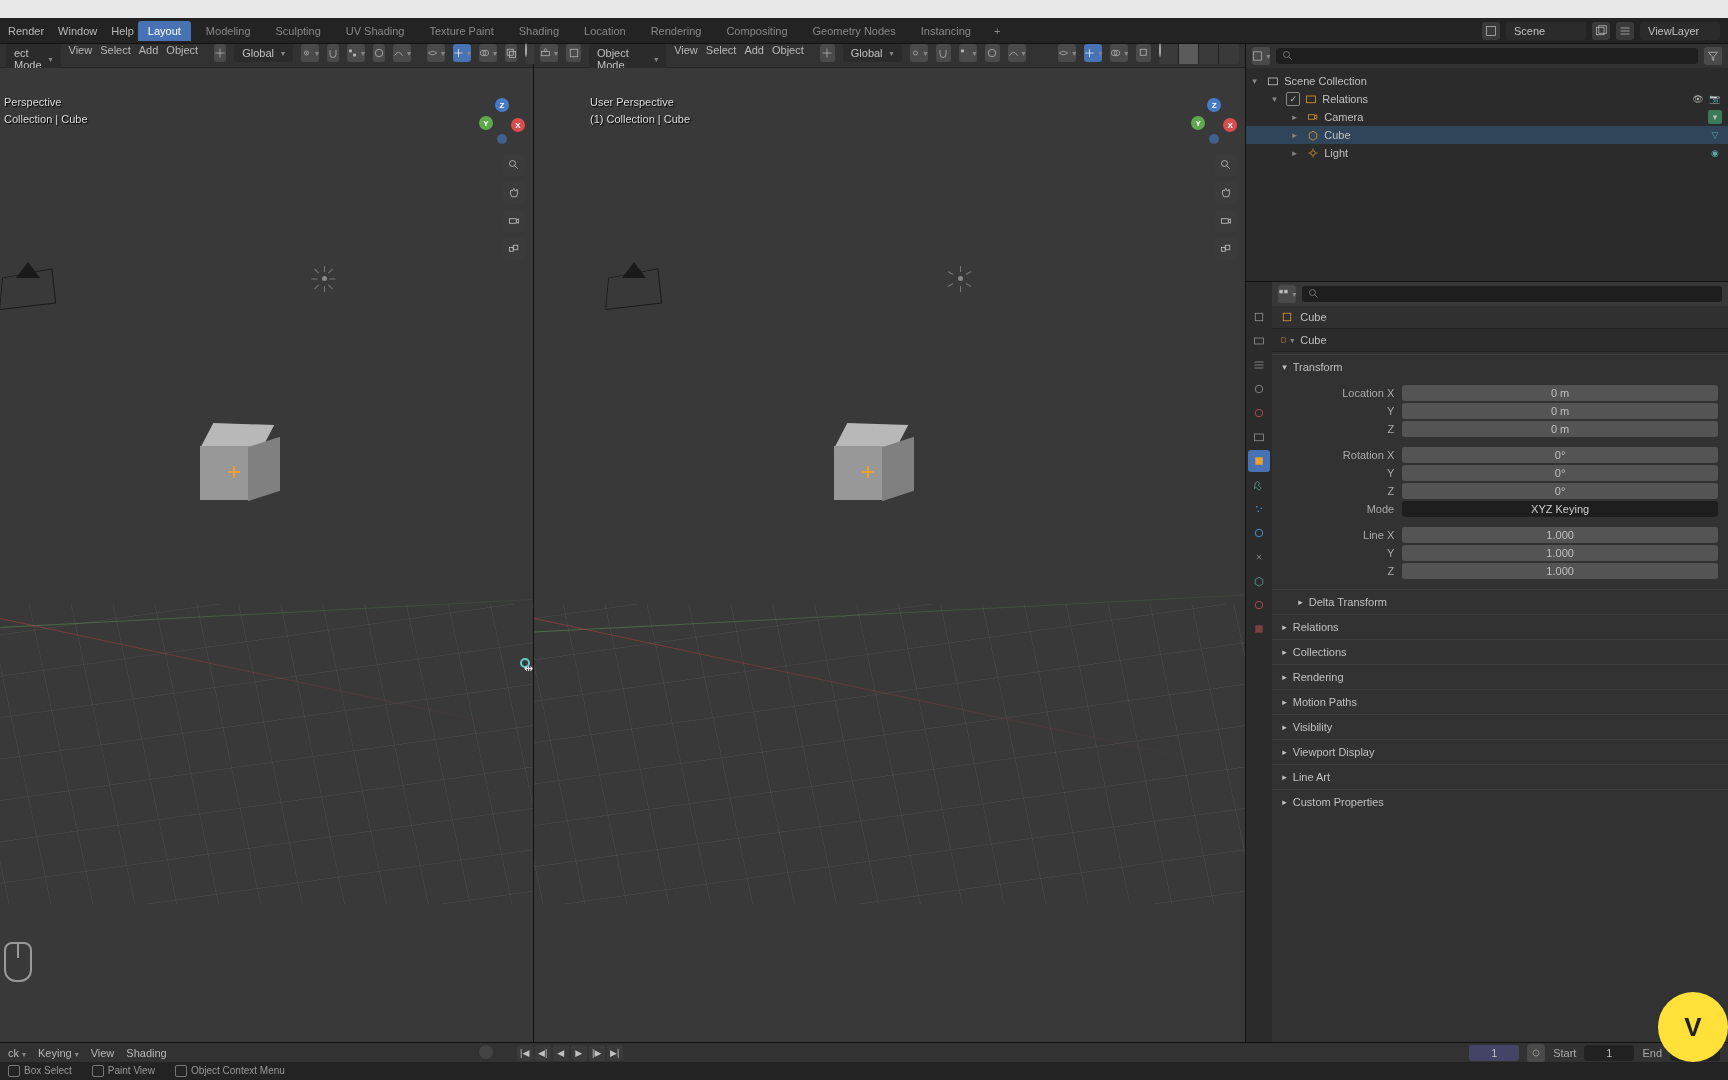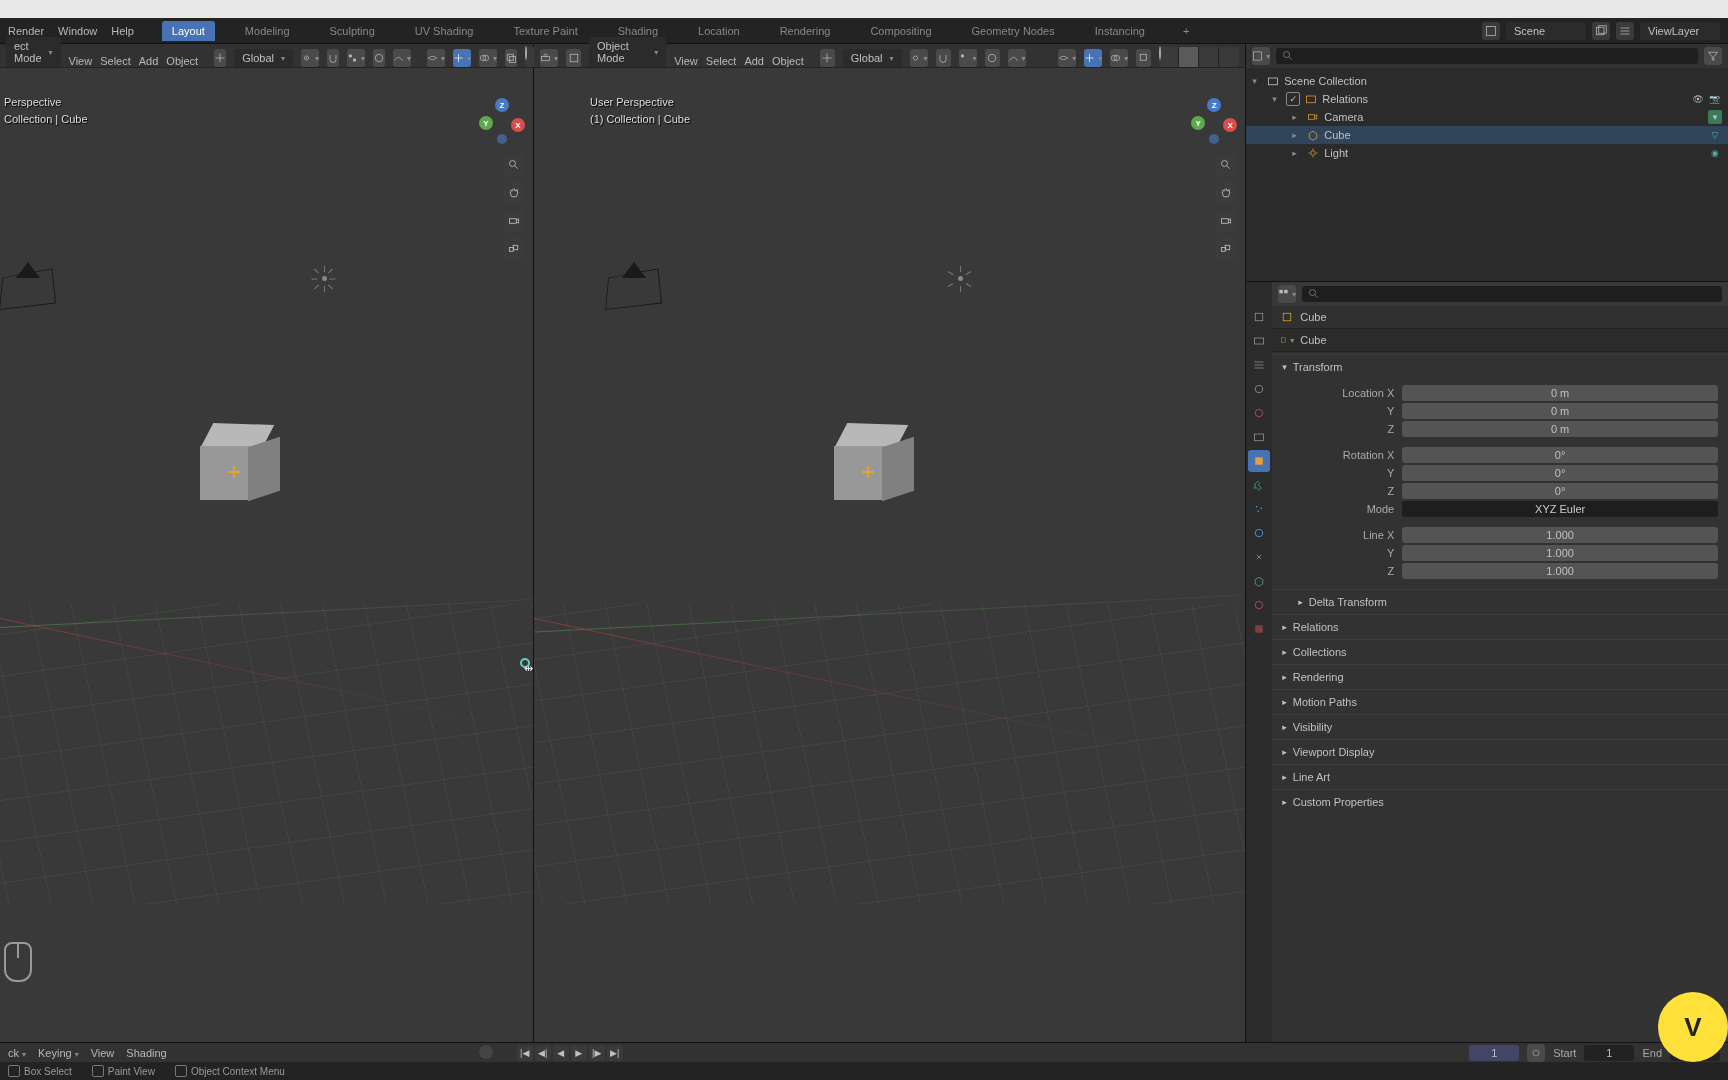--- a/index.html
+++ b/index.html
@@ -3,30 +3,30 @@
 <meta charset="utf-8">
 <style>
 * { margin: 0; padding: 0; box-sizing: border-box; font-family: -apple-system, BlinkMacSystemFont, "Segoe UI", sans-serif; }
 body { background: #1a1a1a; color: #c0c0c0; font-size: 11px; overflow: hidden; width: 1728px; height: 1080px; position: relative; }
 
 
 .top-menubar { height: 18px; background: #e8e8e8; position: absolute; top: 0; left: 0; right: 0; }
 .main-menus { position: absolute; top: 18px; left: 0; right: 0; height: 26px; background: #232323; display: flex; align-items: center; padding: 0 8px; border-bottom: 1px solid #111; }
 .menu-group { display: flex; gap: 14px; }
 .menu-item { color: #b8b8b8; cursor: pointer; font-size: 11px; }
-.workspace-tabs { display: flex; gap: 20px; margin-left: 28px; }
+.workspace-tabs { display: flex; gap: 5px; margin-left: 4px; }
 .ws-tab { padding: 4px 10px; color: #888; font-size: 11px; border-radius: 3px 3px 0 0; }
 .ws-tab.active { background: #4772b3; color: #fff; }
 .ws-add { padding: 4px 8px; color: #888; }
 .scene-controls { margin-left: auto; display: flex; align-items: center; gap: 6px; }
 .scene-btn { width: 18px; height: 18px; background: #3a3a3a; border-radius: 3px; display: flex; align-items: center; justify-content: center; }
 .scene-field { background: #2b2b2b; color: #c0c0c0; padding: 3px 8px; border-radius: 3px; font-size: 11px; min-width: 80px; }
 
 
-.vp-header { height: 24px; background: #323232; display: flex; align-items: flex-end; gap: 8px; padding: 0 6px; border-bottom: 1px solid #222; }
+.vp-header { height: 24px; background: #323232; display: flex; align-items: flex-start; gap: 8px; padding: 0 6px; border-bottom: 1px solid #222; }
 .hdr-icon { width: 18px; height: 18px; background: #4a4a4a; border-radius: 3px; display: flex; align-items: center; justify-content: center; }
 .hdr-dropdown { background: #2b2b2b; padding: 3px 8px; border-radius: 3px; font-size: 11px; display: flex; align-items: center; gap: 4px; }
 .hdr-menu { font-size: 11px; color: #b8b8b8; }
 .hdr-spacer { flex: 1; }
 .hdr-btn { width: 20px; height: 20px; background: #3a3a3a; border-radius: 3px; }
 .hdr-btn-group { display: flex; }
 .hdr-btn-group .hdr-btn { border-radius: 0; border-right: 1px solid #222; }
 .hdr-btn-group .hdr-btn:first-child { border-radius: 3px 0 0 3px; }
 .hdr-btn-group .hdr-btn:last-child { border-radius: 0 3px 3px 0; border-right: none; }
 .shading-sphere { width: 16px; height: 16px; border-radius: 50%; background: radial-gradient(circle at 35% 35%, #ccc, #555); }
@@ -133,21 +133,21 @@
 
 .timeline { position: absolute; bottom: 18px; left: 0; right: 0; height: 20px; background: #323232; display: flex; align-items: center; padding: 0 8px; gap: 12px; border-top: 1px solid #111; }
 .tl-controls { display: flex; gap: 2px; margin-left: 300px; }
 .tl-btn { width: 16px; height: 16px; display: flex; align-items: center; justify-content: center; background: #3a3a3a; border-radius: 2px; font-size: 9px; }
 .tl-fields { margin-left: auto; display: flex; gap: 8px; align-items: center; }
 .tl-num { background: #222; padding: 2px 10px; border-radius: 3px; min-width: 50px; text-align: center; }
 .tl-label { color: #aaa; }
 
 
 .statusbar { position: absolute; bottom: 0; left: 0; right: 0; height: 18px; background: #232323; display: flex; align-items: center; padding: 0 8px; gap: 20px; font-size: 10px; color: #999; }
-.sb-item { display: flex; align-items: center; gap: 4px; }
+.sb-item { display: flex; align-items: flex-start; gap: 4px; }
 .sb-icon { width: 12px; height: 12px; border: 1px solid #777; border-radius: 2px; }
 
 
 .watermark { position: absolute; bottom: 18px; right: 0; width: 70px; height: 70px; border-radius: 50%; background: #ffe13a; overflow: hidden; display: flex; align-items: center; justify-content: center; font-size: 26px; font-weight: bold; color: #222; }
 
 svg.ico { width: 12px; height: 12px; }
 .caret::after { content: "▾"; font-size: 8px; margin-left: 3px; color: #888; }
 </style>
 </head>
 <body>
@@ -780,21 +780,21 @@
             <div class="field-row">
                 <span class="field-label">Y</span>
                 <span class="field-value">0°</span>
               </div>
             <div class="field-row">
                 <span class="field-label">Z</span>
                 <span class="field-value">0°</span>
               </div>
             <div class="field-row">
                 <span class="field-label">Mode</span>
-                <span class="field-value field-drop">XYZ Euler</span>
+                <span class="field-value field-drop">XYZ Keying</span>
               </div>
             <div style="height:6px"></div>
             <div class="field-row">
                 <span class="field-label">Line X</span>
                 <span class="field-value">1.000</span>
               </div>
             <div class="field-row">
                 <span class="field-label">Y</span>
                 <span class="field-value">1.000</span>
               </div>

